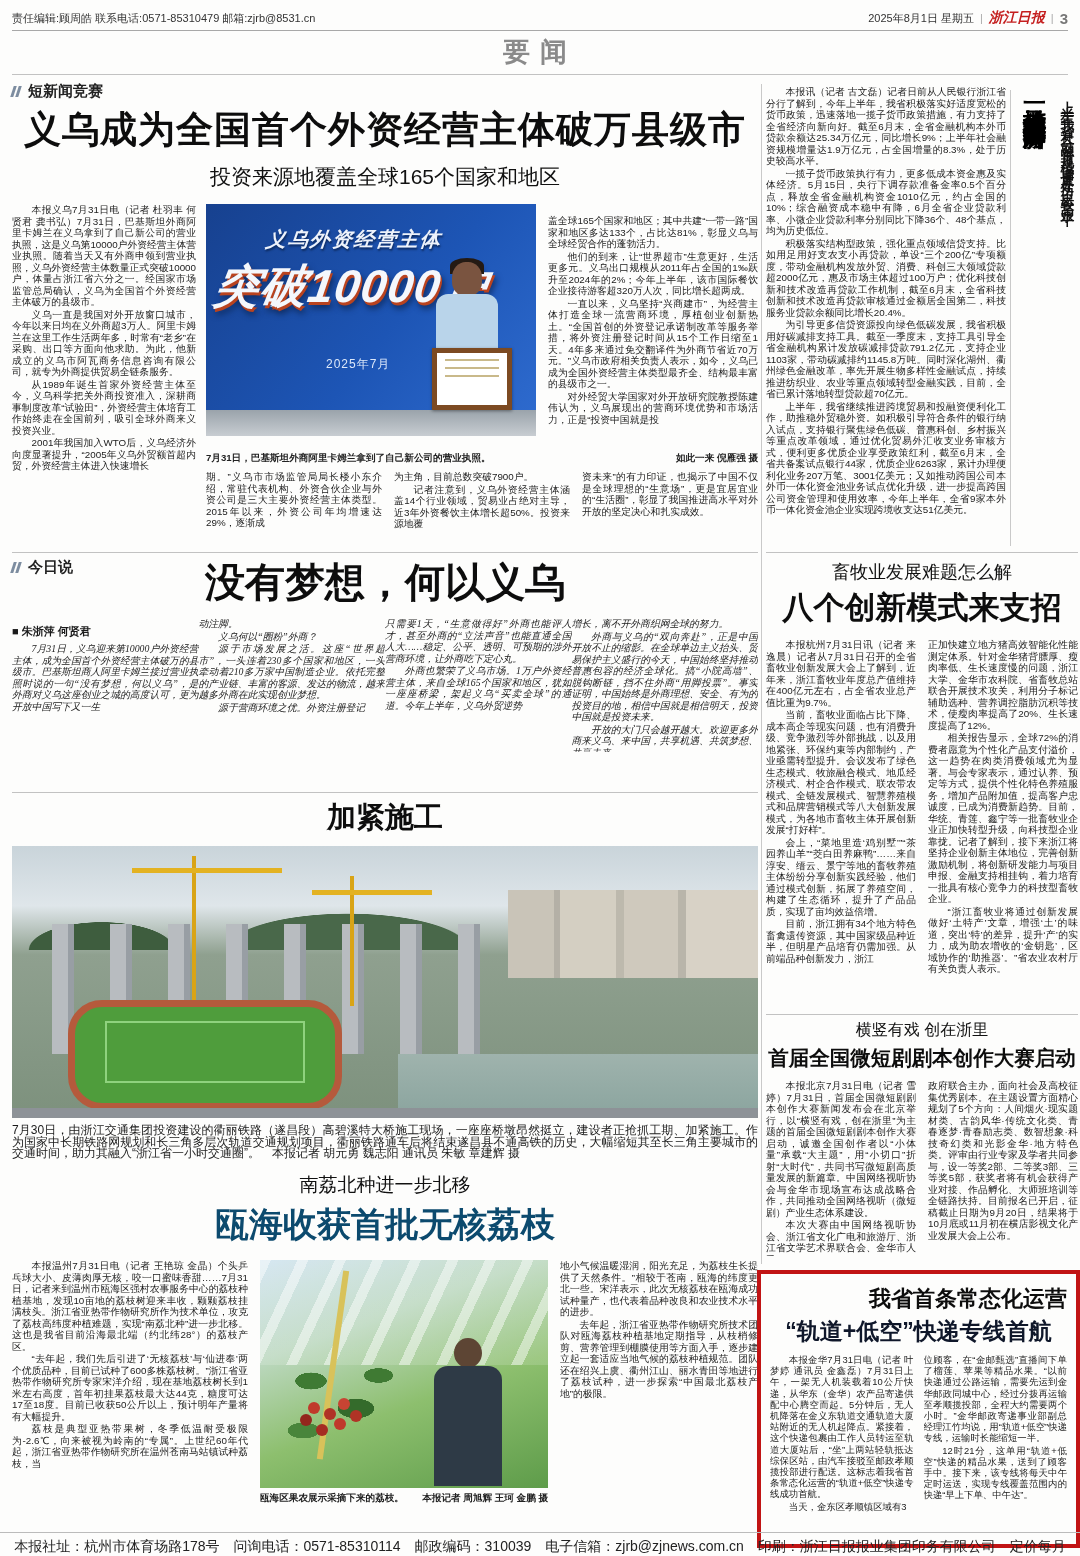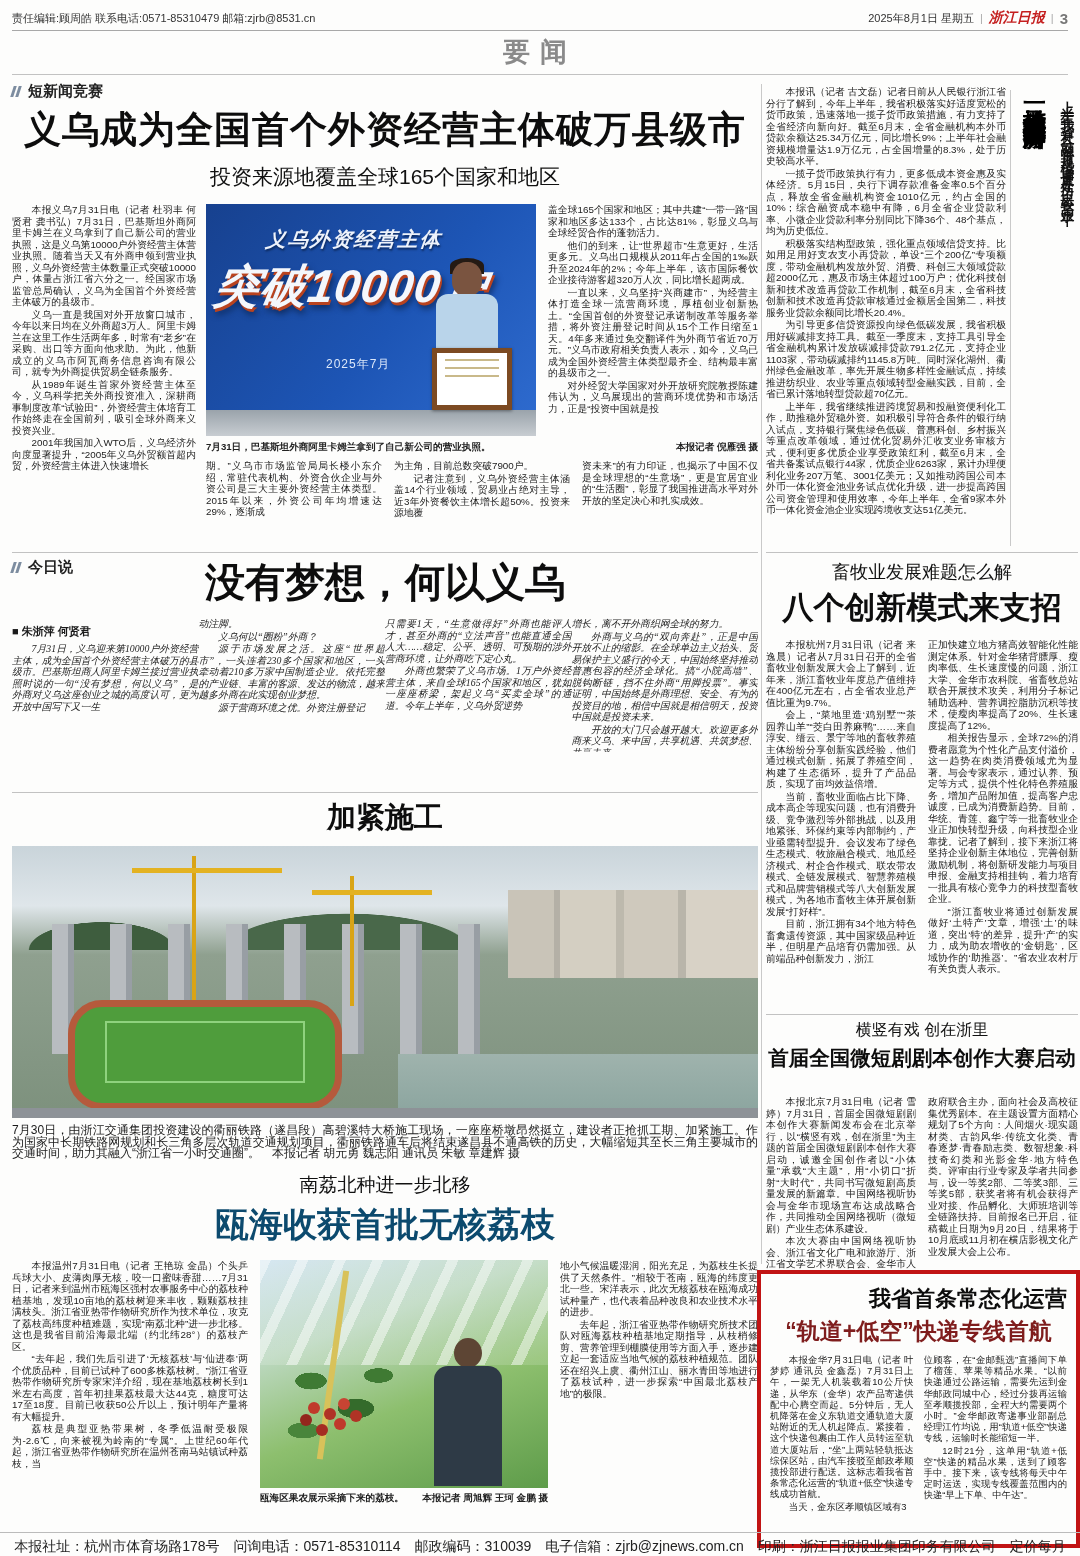--- a/index.html
+++ b/index.html
@@ -41,21 +41,21 @@
   .p1-t2{position:absolute;top:52px;left:8px;color:#f4f7fc;font-weight:900;font-size:46px;font-style:italic;
          letter-spacing:1px;text-shadow:2px 3px 0 #b9431f,4px 6px 6px #0d2a5e;transform:skewX(-8deg);}
   .p1-t3{position:absolute;top:152px;left:120px;color:#dce8fa;font-size:12px;letter-spacing:1px;}
   .p1-floor{position:absolute;bottom:0;left:0;width:100%;height:26px;background:linear-gradient(#9aa3ab,#c8cdd2);}
   .p1-man{position:absolute;right:26px;bottom:4px;width:86px;height:170px;}
   .p1-head{position:absolute;top:0;left:28px;width:30px;height:34px;border-radius:46% 46% 42% 42%;background:#7a5440;}
   .p1-hair{position:absolute;top:-4px;left:26px;width:34px;height:16px;border-radius:50% 50% 0 0;background:#241a14;}
   .p1-shirt{position:absolute;top:32px;left:12px;width:62px;height:96px;border-radius:12px 12px 4px 4px;background:#b9d4ea;}
   .p1-frame{position:absolute;top:86px;left:8px;width:70px;height:52px;background:#fff;border:5px solid #7c4a22;box-shadow:0 1px 3px rgba(0,0,0,.4);}
   .p1-frame i{display:block;height:2px;background:#c9b98a;margin:6px 8px 0 8px;}
-  .lead-col2{flex:1;height:232px;}
+  .lead-col2{flex:1;height:232px;margin-top:11px;}
   .lead-caption{display:flex;justify-content:space-between;margin-top:5px;font-weight:bold;}
   .lead-strip{display:flex;gap:12px;margin-top:7px;}
   .lead-strip .col{flex:1;height:74px;}
   
   .monetary{position:absolute;top:86px;left:766px;width:240px;height:462px;overflow:hidden;}
   .vh{position:absolute;top:90px;left:1014px;width:62px;height:456px;writing-mode:vertical-rl;}
   .vh-small{font-size:13.5px;letter-spacing:6px;font-weight:600;color:#111;}
   .vh-big{font-size:23px;font-weight:900;letter-spacing:1px;color:#000;margin-right:7px;}
   
   .commentary{position:absolute;top:558px;left:12px;width:746px;}
@@ -113,26 +113,26 @@
   
   .livestock{position:absolute;top:560px;left:766px;width:312px;}
   .lives-kicker{font-size:18px;text-align:center;font-weight:500;color:#111;}
   .lives-headline{font-size:31px;font-weight:900;text-align:center;margin-top:3px;color:#0d0d0d;}
   .lives-cols{display:flex;gap:12px;margin-top:10px;align-items:center;}
   .lives-cols .col{flex:1;height:388px;}
   
   .micro{position:absolute;top:1020px;left:766px;width:312px;}
   .micro-kicker{font-size:16px;text-align:center;font-weight:500;color:#111;}
   .micro-headline{font-size:20.5px;font-weight:900;text-align:center;margin-top:3px;letter-spacing:0;color:#0d0d0d;}
-  .micro-cols{display:flex;gap:12px;margin-top:24px;align-items:center;}
+  .micro-cols{display:flex;gap:12px;margin-top:8px;align-items:center;}
   .micro-cols .col{flex:1;height:176px;}
   
   .dronebox{position:absolute;top:1270px;left:757px;width:297px;height:258px;border:4px solid #c11414;background:#fdfdfc;padding:6px 9px;}
   .drone-h1{font-size:22px;font-weight:900;text-align:right;margin-top:4px;color:#0d0d0d;}
-  .drone-h2{font-size:23px;font-weight:900;text-align:center;margin-top:2px;color:#7f1d1d;}
+  .drone-h2{font-size:23px;font-weight:900;text-align:center;margin-top:2px;color:#0f172a;}
   .drone-cols{display:flex;gap:10px;margin-top:7px;}
   .drone-cols .col{flex:1;height:182px;}
   .drone-cols .b{font-size:9.4px;line-height:11.2px;}
   
   .footer-rule{position:absolute;top:1532px;left:0;right:0;border-top:1px solid #bbb;}
   .footer{position:absolute;top:1538px;left:0;width:100%;text-align:center;font-size:14px;color:#222;}
 </style>
 </head>
 <body>
 
@@ -196,21 +196,21 @@
           </div>
           <div class="lead-col2 col">
             <p class="b ni">盖全球165个国家和地区；其中共建“一带一路”国家和地区多达133个，占比达81%，彰显义乌与全球经贸合作的蓬勃活力。</p>
             <p class="b">他们的到来，让“世界超市”生意更好，生活更多元。义乌出口规模从2011年占全国的1‰跃升至2024年的2%；今年上半年，该市国际餐饮企业接待游客超320万人次，同比增长超两成。</p>
             <p class="b">一直以来，义乌坚持“兴商建市”，为经营主体打造全球一流营商环境，厚植创业创新热土。“全国首创的外资登记承诺制改革等服务举措，将外资注册登记时间从15个工作日缩至1天。4年多来通过免交翻译件为外商节省近70万元。”义乌市政府相关负责人表示，如今，义乌已成为全国外资经营主体类型最齐全、结构最丰富的县级市之一。</p>
             <p class="b">对外经贸大学国家对外开放研究院教授陈建伟认为，义乌展现出的营商环境优势和市场活力，正是“投资中国就是投</p>
           </div>
         </div>
         <div class="lead-caption cap">
           <span>7月31日，巴基斯坦外商阿里卡姆兰拿到了自己新公司的营业执照。</span>
-          <span class="credit">本报记者 倪雁强 摄</span>
+          <span class="credit">如此一来 倪雁强 摄</span>
         </div>
         <div class="lead-strip">
           <div class="col">
             <p class="b ni">期。”义乌市市场监管局局长楼小东介绍，常驻代表机构、外资合伙企业与外资公司是三大主要外资经营主体类型。2015年以来，外资公司年均增速达29%，逐渐成</p>
           </div>
           <div class="col">
             <p class="b ni">为主角，目前总数突破7900户。</p>
             <p class="b">记者注意到，义乌外资经营主体涵盖14个行业领域，贸易业占绝对主导，近3年外资餐饮主体增长超50%。投资来源地覆</p>
           </div>
           <div class="col">
@@ -285,22 +285,22 @@
       <p class="b ni"><span>7月30日，由浙江交通集团投资建设的衢丽铁路（遂昌段）高碧溪特大桥施工现场，一座座桥墩昂然挺立，建设者正抢抓工期、加紧施工。作为国家中长期铁路网规划和长三角多层次轨道交通规划项目，衢丽铁路通车后将结束遂昌县不通高铁的历史，大幅缩短其至长三角主要城市的交通时间，助力其融入“浙江省一小时交通圈”。</span>　<span class="credit">本报记者 胡元勇 魏志阳 通讯员 朱敏 章建辉 摄</span></p>
     </div>
   </div>
 
   <div class="livestock">
     <div class="lives-kicker">畜牧业发展难题怎么解</div>
     <div class="lives-headline">八个创新模式来支招</div>
     <div class="lives-cols">
       <div class="col">
         <p class="b">本报杭州7月31日讯（记者 来逸晨）记者从7月31日召开的全省畜牧业创新发展大会上了解到，近年来，浙江畜牧业年度总产值维持在400亿元左右，占全省农业总产值比重为9.7%。</p>
+        <p class="b">当前，畜牧业面临占比下降、成本高企等现实问题，也有消费升级、竞争激烈等外部挑战，以及用地紧张、环保约束等内部制约，产业亟需转型提升。会议发布了绿色生态模式、牧旅融合模式、地瓜经济模式、村企合作模式、联农带农模式、全链发展模式、智慧养殖模式和品牌营销模式等八大创新发展模式，为各地市畜牧主体开展创新发展“打好样”。</p>
         <p class="b">会上，“菜地里造‘鸡别墅’”“茶园养山羊”“茭白田养麻鸭”……来自淳安、缙云、景宁等地的畜牧养殖主体纷纷分享创新实践经验，他们通过模式创新，拓展了养殖空间，构建了生态循环，提升了产品品质，实现了亩均效益倍增。</p>
-        <p class="b">当前，畜牧业面临占比下降、成本高企等现实问题，也有消费升级、竞争激烈等外部挑战，以及用地紧张、环保约束等内部制约，产业亟需转型提升。会议发布了绿色生态模式、牧旅融合模式、地瓜经济模式、村企合作模式、联农带农模式、全链发展模式、智慧养殖模式和品牌营销模式等八大创新发展模式，为各地市畜牧主体开展创新发展“打好样”。</p>
         <p class="b">目前，浙江拥有34个地方特色畜禽遗传资源，其中国家级品种近半，但明星产品培育仍需加强。从前端品种创新发力，浙江</p>
       </div>
       <div class="col">
         <p class="b ni">正加快建立地方猪高效智能化性能测定体系。针对金华猪背膘厚、瘦肉率低、生长速度慢的问题，浙江大学、金华市农科院、省畜牧总站联合开展技术攻关，利用分子标记辅助选种、营养调控脂肪沉积等技术，使瘦肉率提高了20%、生长速度提高了12%。</p>
         <p class="b">相关报告显示，全球72%的消费者愿意为个性化产品支付溢价，这一趋势在肉类消费领域尤为显著。与会专家表示，通过认养、预定等方式，提供个性化特色养殖服务，增加产品附加值，提高客户忠诚度，已成为消费新趋势。目前，华统、青莲、鑫宁等一批畜牧业企业正加快转型升级，向科技型企业靠拢。记者了解到，接下来浙江将坚持企业创新主体地位，完善创新激励机制，将创新研发能力与项目申报、金融支持相挂钩，着力培育一批具有核心竞争力的科技型畜牧企业。</p>
         <p class="b">“浙江畜牧业将通过创新发展做好‘土特产’文章，增强‘土’的味道，突出‘特’的差异，提升‘产’的实力，成为助农增收的‘金钥匙’，区域协作的‘助推器’。”省农业农村厅有关负责人表示。</p>
       </div>
     </div>
   </div>
 

